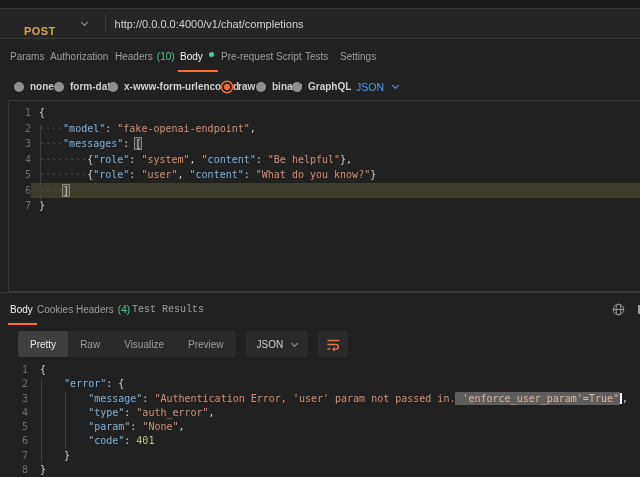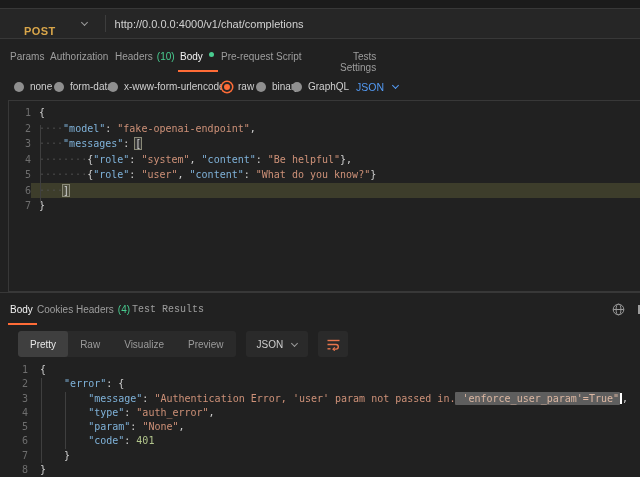--- a/index.html
+++ b/index.html
@@ -25,25 +25,25 @@
   .vsep { width:1px; height:17px; background:#3d3d3d; margin-left:18px; }
   .url-text { color:#d2d2d2; font-size:11px; margin-left:9px; white-space:nowrap; }
 
   
   .req-tabs { position:absolute; top:40px; left:0; right:0; height:33px; font-size:10px; }
   .rtab { position:absolute; top:0; height:33px; display:flex; align-items:center; color:#9e9e9e; cursor:default; }
   .rtab .cnt { color:#49cc90; margin-left:4px; }
   .rtab.active { color:#f2f2f2; }
   .rtab.active::after { content:""; position:absolute; left:-2px; right:-4px; bottom:1px; height:2px; background:#ff6c37; }
   .gdot { width:5px; height:5px; border-radius:50%; background:#49cc90; margin-left:6px; margin-bottom:4px; }
-  .t1{left:10px;} .t2{left:50px;} .t3{left:115px;} .t4{left:180px;} .t5{left:221px;} .t6{left:305px;margin-left:48px;} .t7{left:340px;align-items:flex-end;}
+  .t1{left:10px;} .t2{left:50px;} .t3{left:115px;} .t4{left:180px;} .t5{left:221px;} .t6{left:305px;} .t7{left:340px;}
 
   
   .radio-row { position:absolute; top:73px; left:0; right:0; height:27px; font-size:10px; color:#d0d0d0; }
-  .radio { position:absolute; top:0; height:27px; display:flex; align-items:center; gap:6px; }
+  .radio { position:absolute; top:0; height:27px; display:flex; align-items:center; gap:6px;font-weight:bold; }
   .rc { width:10px; height:10px; border-radius:50%; background:#8f8f8f; flex-shrink:0; }
   .rc.sel-r { width:10px; height:10px; background:#ff6c37; border:2px solid #262626; box-shadow:0 0 0 1.5px #ff6c37; }
   .r1{left:14px;} .r2{left:54px;} .r3{left:108px;} .r4{left:222px;} .r5{left:256px;} .r6{left:292px;}
   .json-dd { position:absolute; left:356px; top:0; height:27px; display:flex; align-items:center; gap:9px; color:#539bf5; font-size:10.5px; }
 
   
   .editor { font-family:"DejaVu Sans Mono", monospace; font-size:10px; }
   .code-line { display:flex; align-items:center; }
   .gutter { text-align:right; color:#6e6e6e; flex-shrink:0; }
   .line-content { flex:1; white-space:pre; color:#d4d4d4; }

